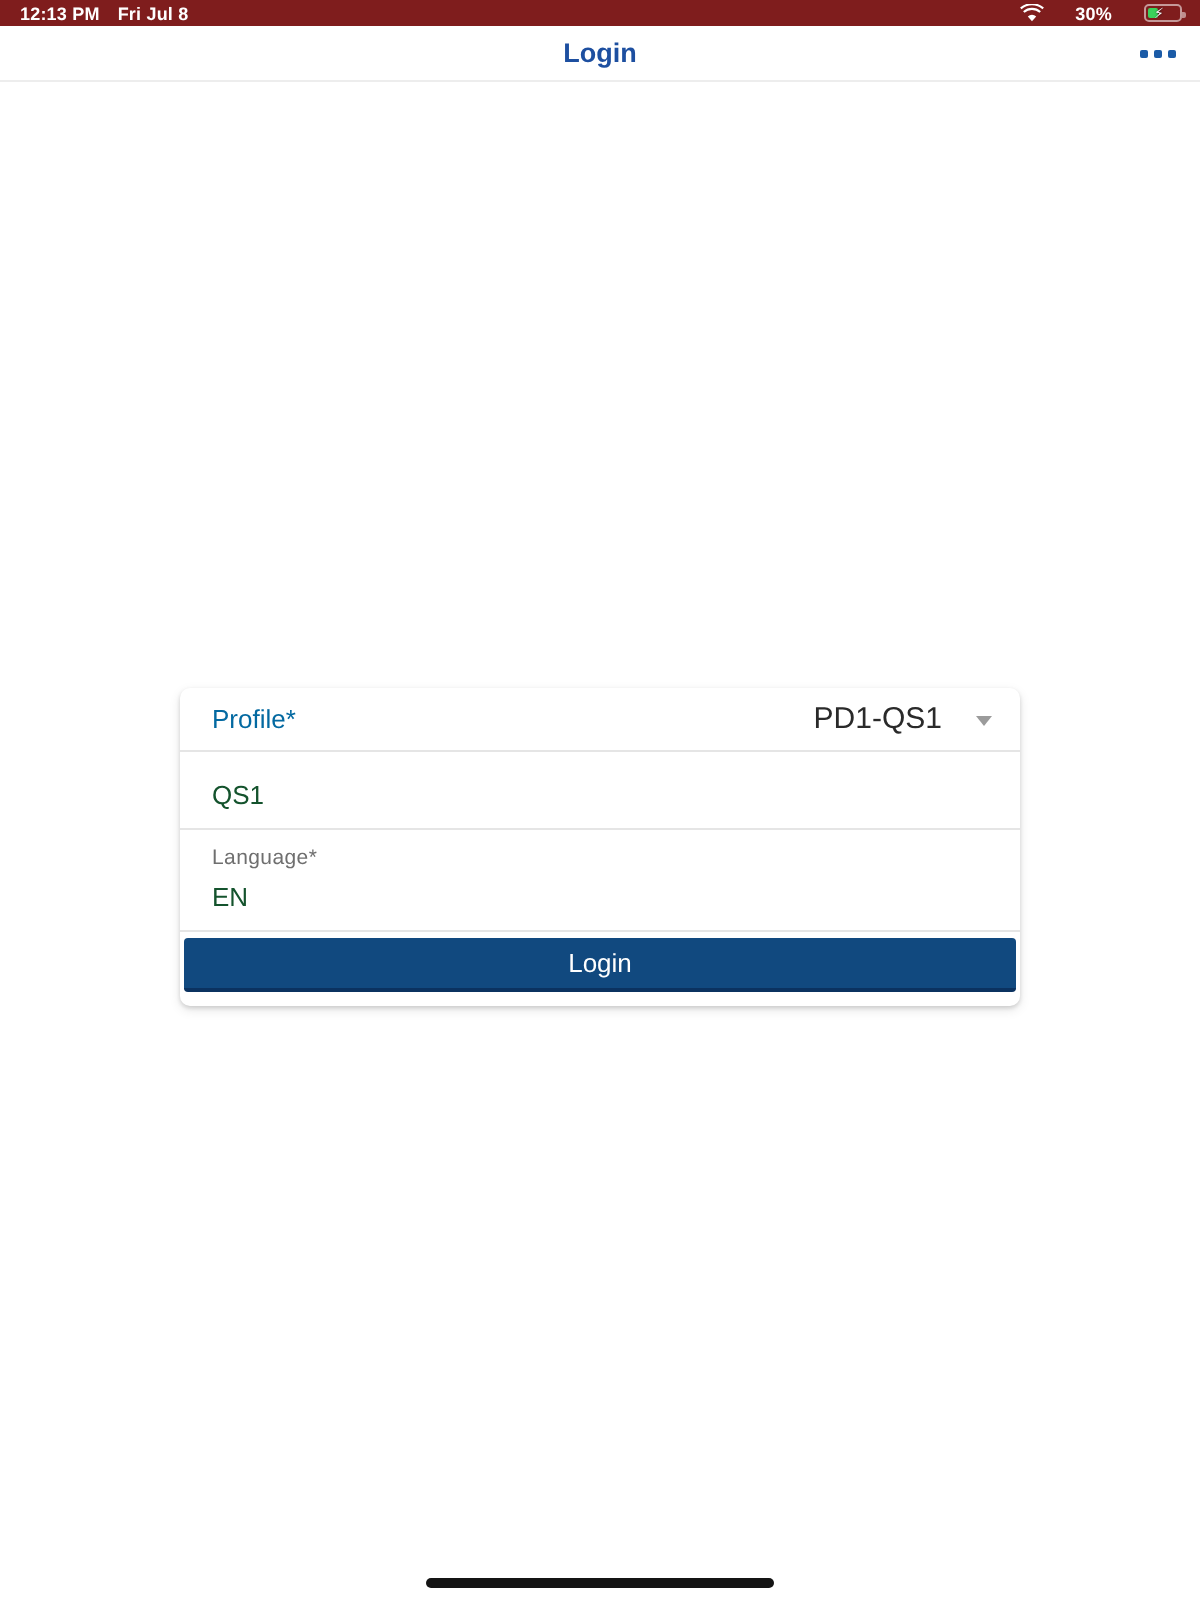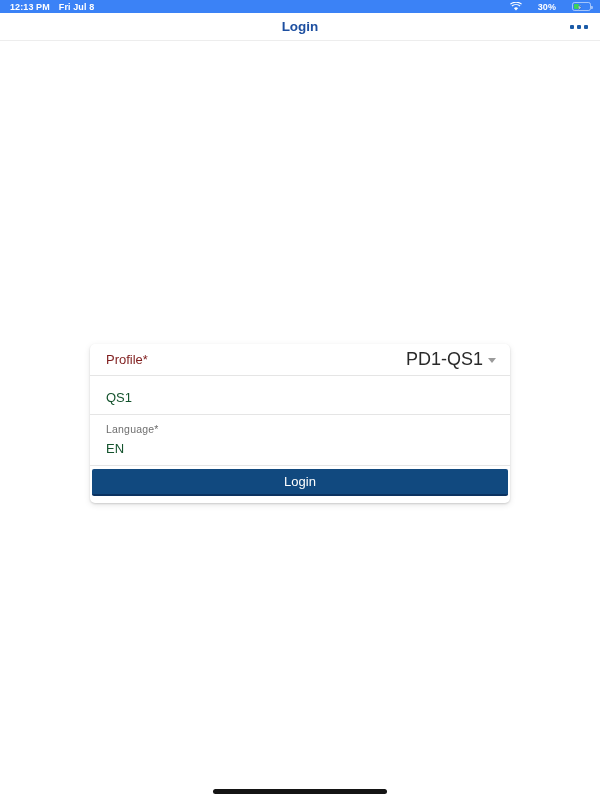--- a/index.html
+++ b/index.html
@@ -7,21 +7,21 @@
     width: 600px; height: 800px;
     background: #ffffff;
     font-family: "Liberation Sans", "DejaVu Sans", sans-serif;
     overflow: hidden;
     position: relative;
   }
 
   
   .status-bar {
     height: 13px;
-    background: #3b82f6;
+    background: #7f1d1d;
     color: #ffffff;
     display: flex;
     align-items: center;
     justify-content: space-between;
     padding: 0 9px 0 10px;
     font-size: 9px;
     font-weight: bold;
     letter-spacing: 0.1px;
   }
   .status-left { display: flex; gap: 9px; align-items: center; }
@@ -109,24 +109,24 @@
     overflow: hidden;
   }
   .row-select {
     height: 31px;
     display: flex;
     align-items: center;
     justify-content: space-between;
     padding: 0 14px 0 16px;
     cursor: pointer;
   }
-  .row-select .label { font-size: 13px; color: #7f1d1d; }
+  .row-select .label { font-size: 13px; color: #0369a1; }
   .select-value {
-    display: flex; align-items: center; gap: 5px;
-    font-size: 18px; color: #2a2a2a;
+    display: flex; align-items: center; gap: 17px;
+    font-size: 15px; color: #2a2a2a;
   }
   .caret {
     width: 0; height: 0;
     border-left: 4px solid transparent;
     border-right: 4px solid transparent;
     border-top: 5px solid #9b9b9b;
     margin-top: 1px;
   }
   .divider { height: 1px; background: #e5e5e5; }
   .row-field {

